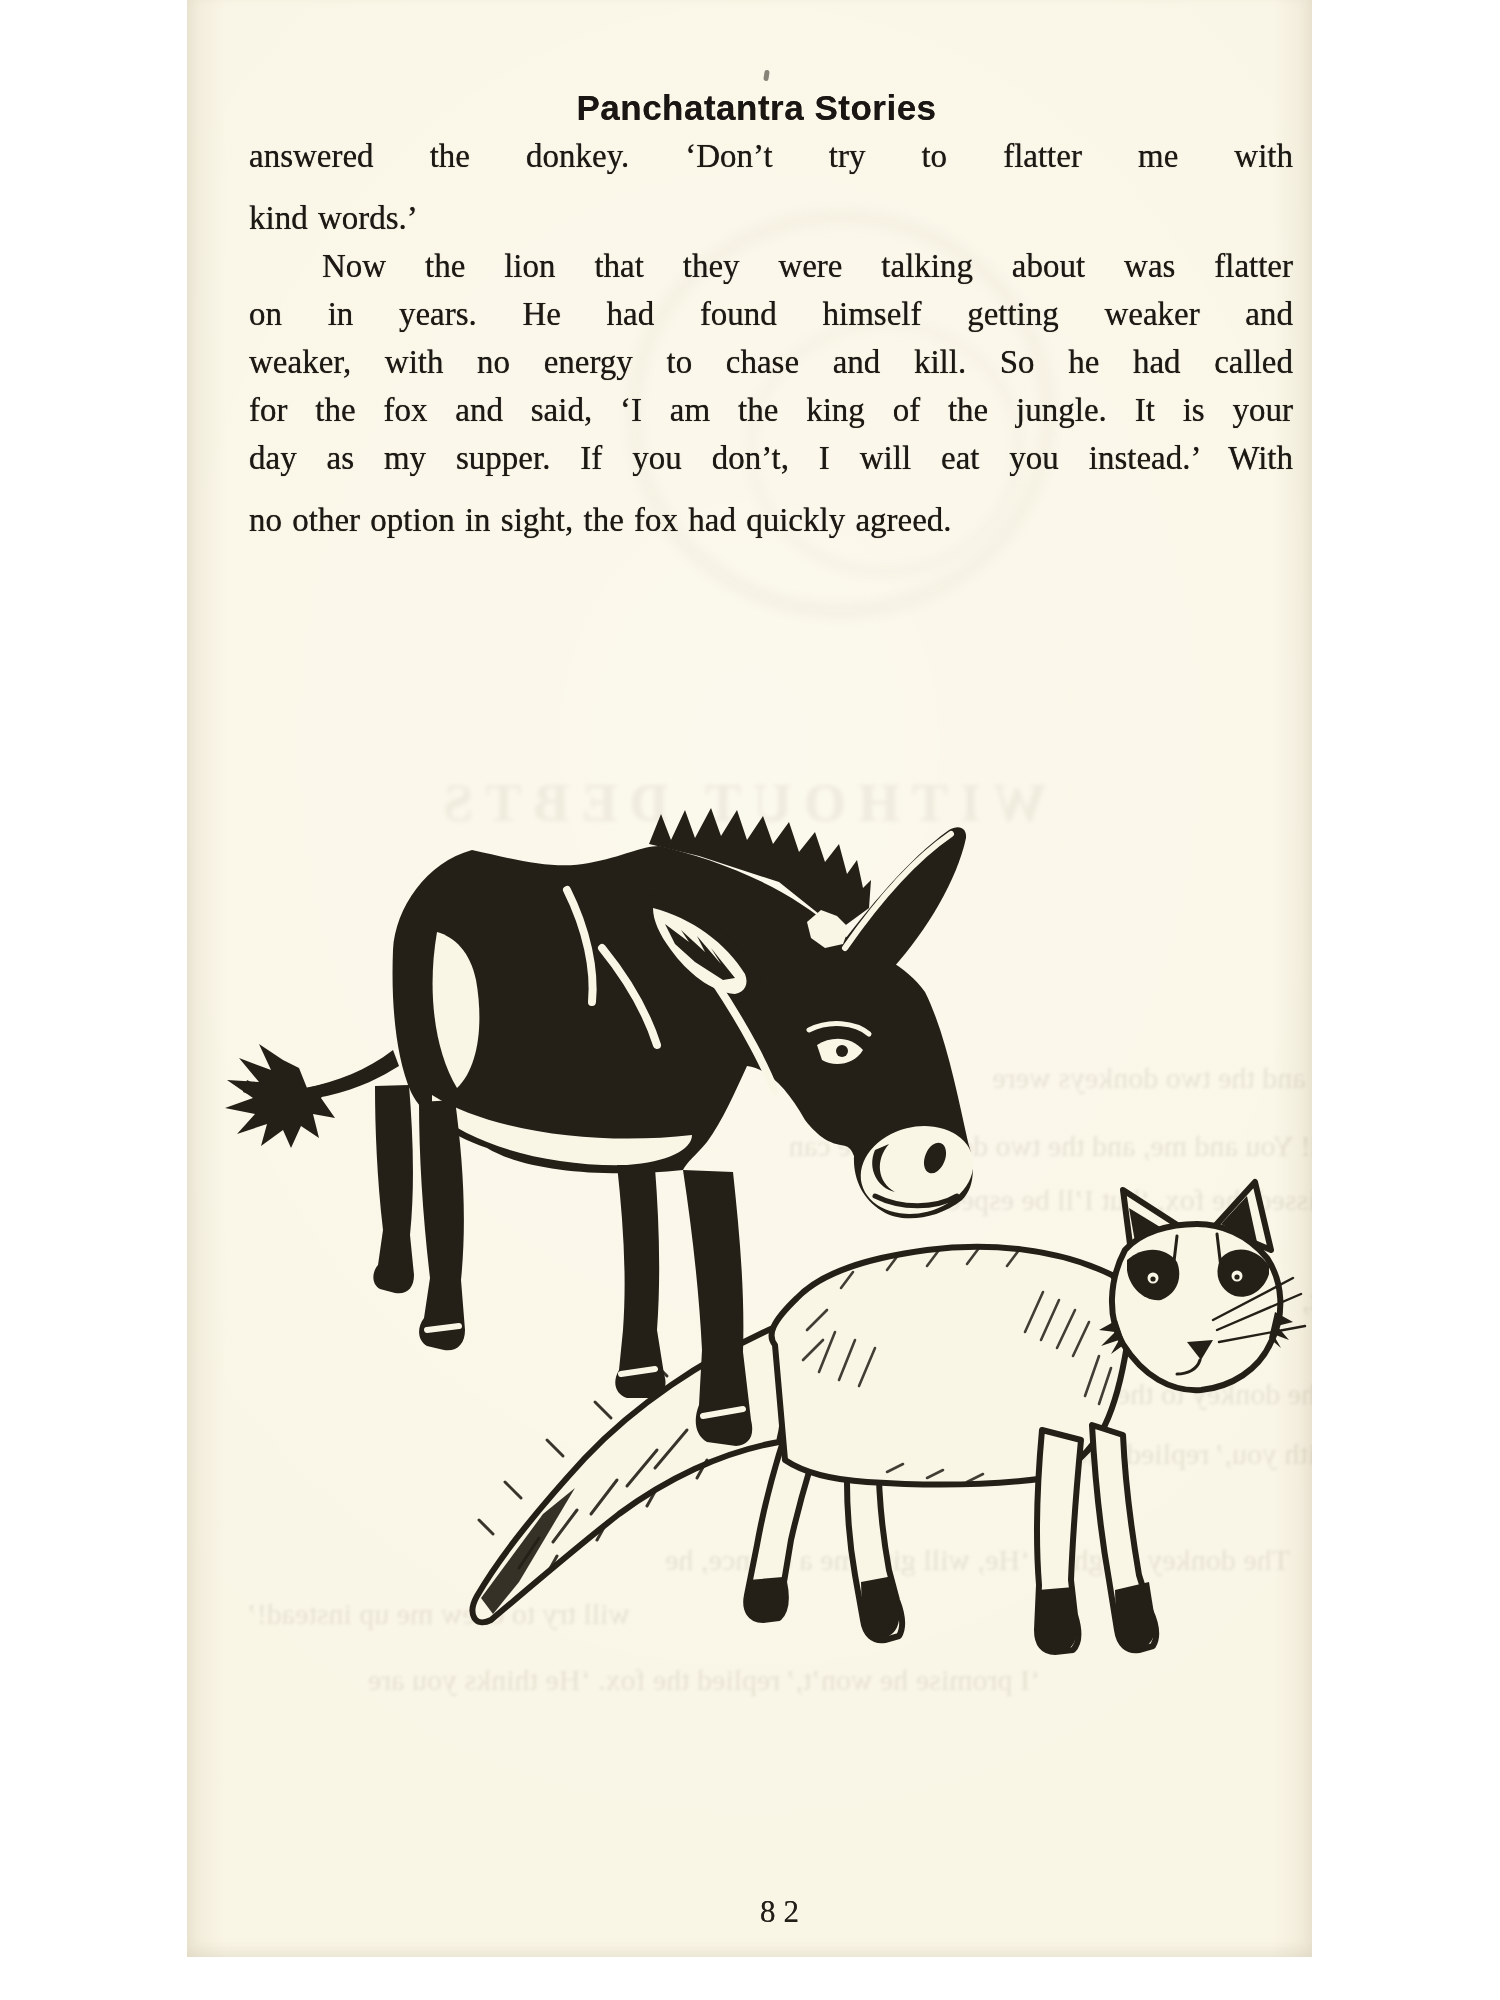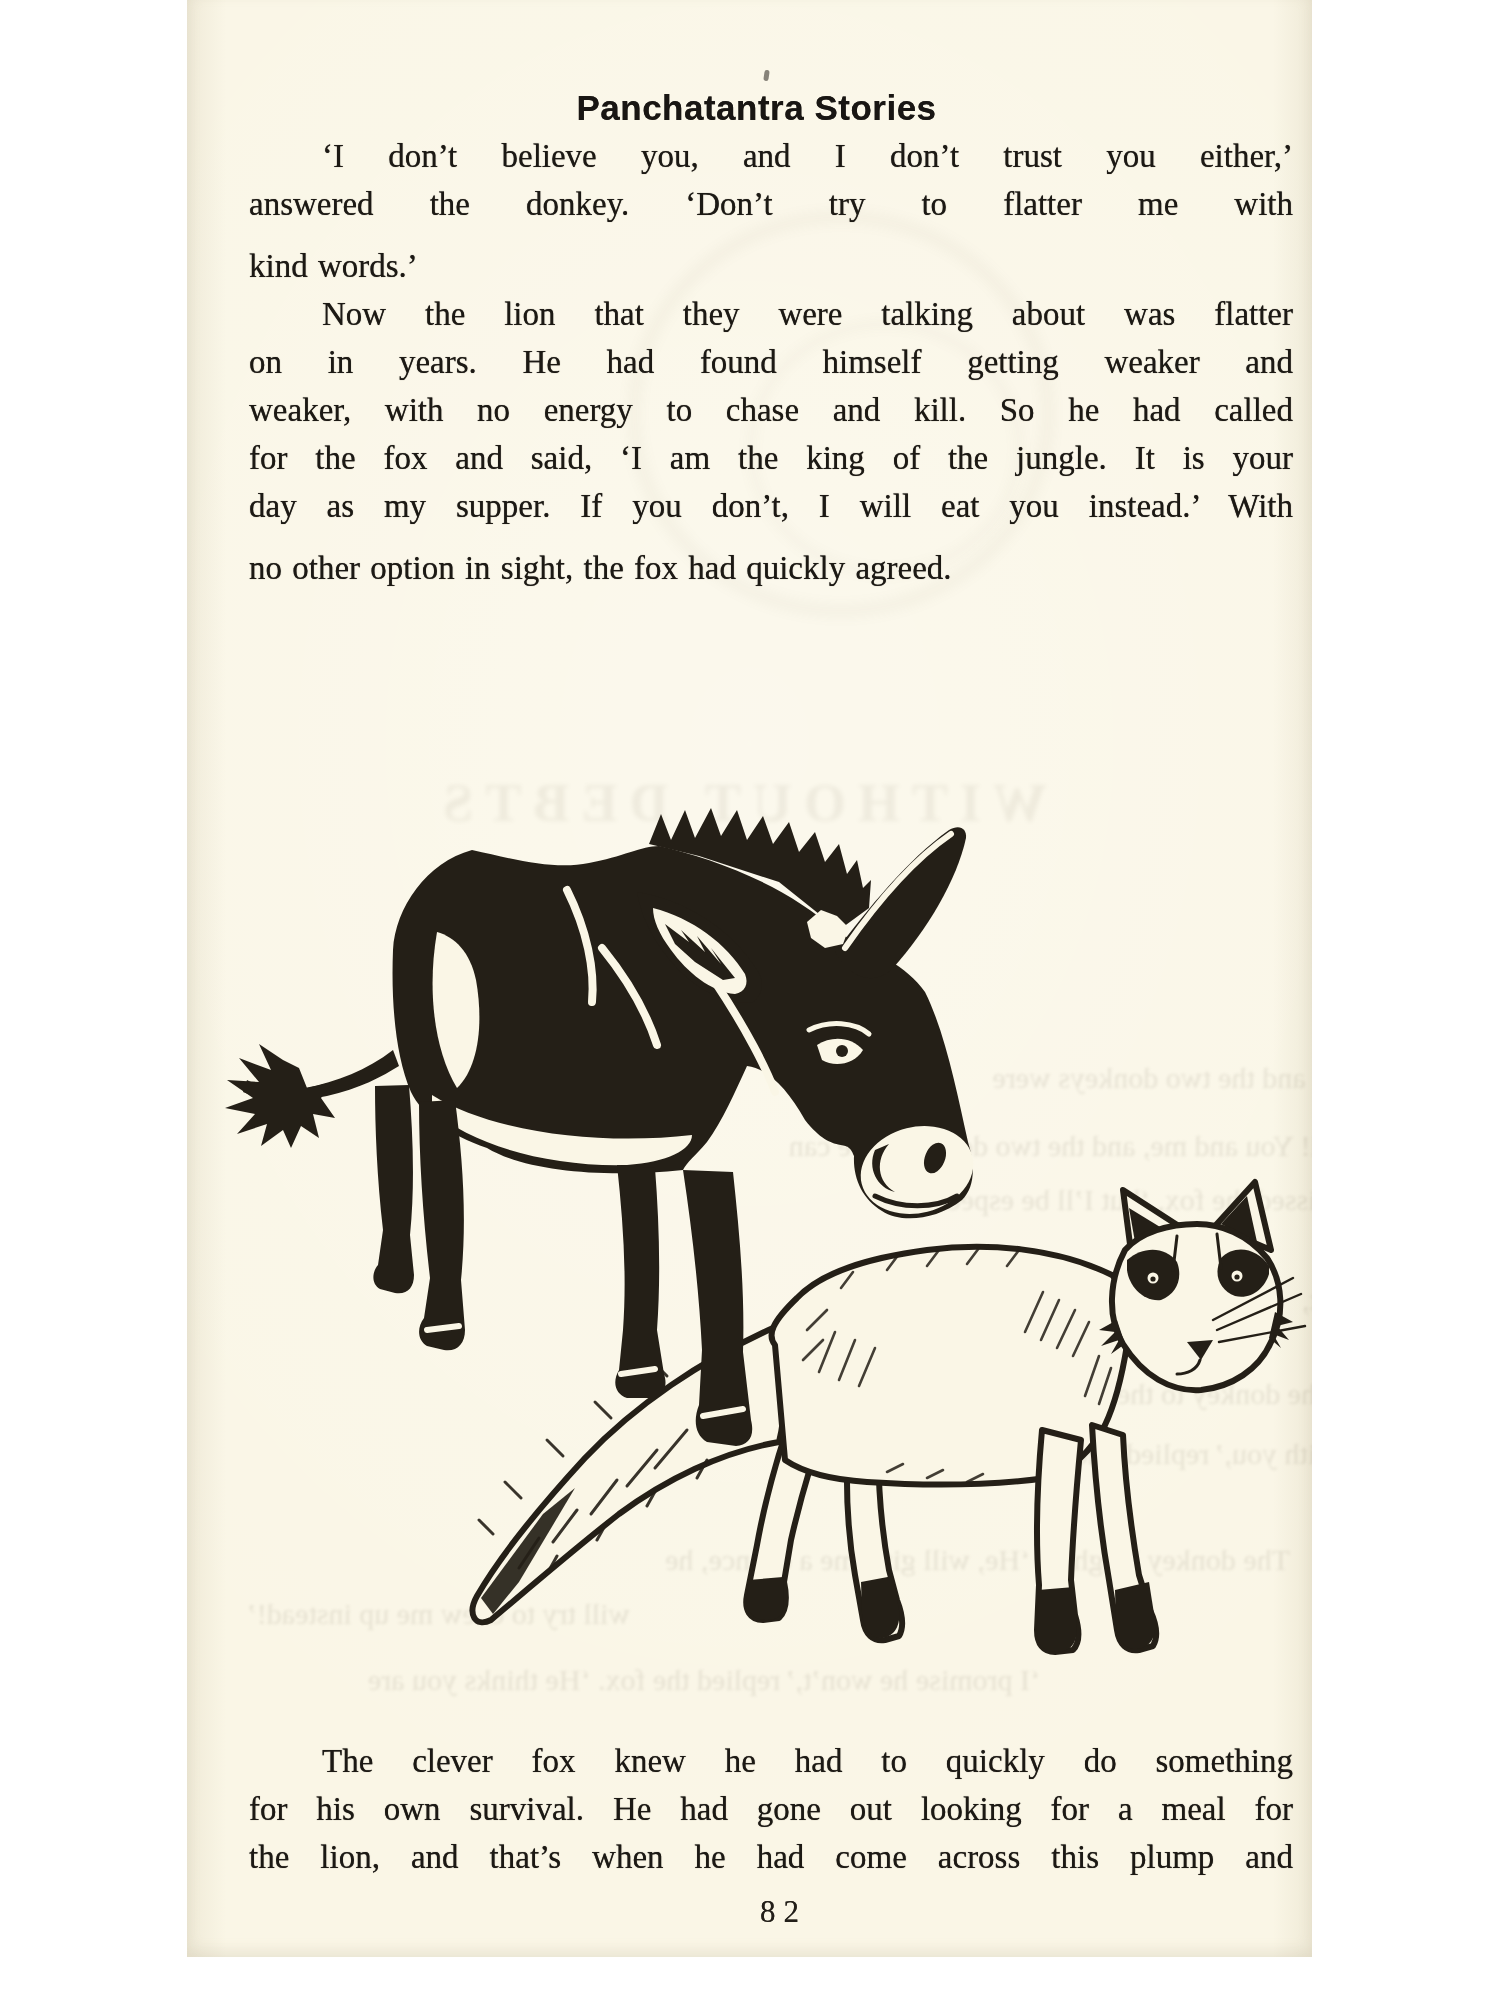--- a/index.html
+++ b/index.html
@@ -77,34 +77,28 @@
       <div class="ghost-line" style="left: 13px; top: 1542px; width: 1090px;">The donkey laughed. ‘He, will give me a chance, he</div>
       <div class="ghost-line" style="left: 13px; top: 1596px; width: 430px;">will try to chew me up instead!’</div>
       <div class="ghost-line" style="left: 13px; top: 1662px; width: 840px;">‘I promise he won’t,’ replied the fox. ‘He thinks you are</div>
     </div>
 
   <div class="speck"></div>
 
   <div class="running-head">Panchatantra Stories</div>
 
   <div id="text-block-1" class="textblock">
-      <div class="line indent">‘I don’t believe you, and I don’t trust you either,’</div>
       <div class="line">answered the donkey. ‘Don’t try to flatter me with</div>
       <div class="line endline">kind words.’</div>
       <div class="line indent">Now the lion that they were talking about was flatter</div>
       <div class="line">on in years. He had found himself getting weaker and</div>
       <div class="line">weaker, with no energy to chase and kill. So he had called</div>
       <div class="line">for the fox and said, ‘I am the king of the jungle. It is your</div>
       <div class="line">day as my supper. If you don’t, I will eat you instead.’ With</div>
       <div class="line endline">no other option in sight, the fox had quickly agreed.</div>
-    </div>
-  <div id="text-block-2" class="textblock">
-      <div class="line indent">The clever fox knew he had to quickly do something</div>
-      <div class="line">for his own survival. He had gone out looking for a meal for</div>
-      <div class="line">the lion, and that’s when he had come across this plump and</div>
     </div>
 
   <svg class="illus" width="1128" height="1110" viewBox="0 0 1128 1110" aria-hidden="true">
 
     <g>
 
       <path class="fox-part" d="M586,698 C515,730 448,775 398,828 C352,878 312,928 290,966 C280,984 288,998 304,990 C342,958 386,920 432,884 C478,850 534,822 592,812 C602,772 596,732 586,698 Z"></path>
       <path class="ink" opacity=".92" d="M294,968 L356,884 388,858 332,952 306,984 Z"></path>
       <g class="iln" stroke-width="3" opacity=".9">
         <path d="M540,716 L524,700"></path>

